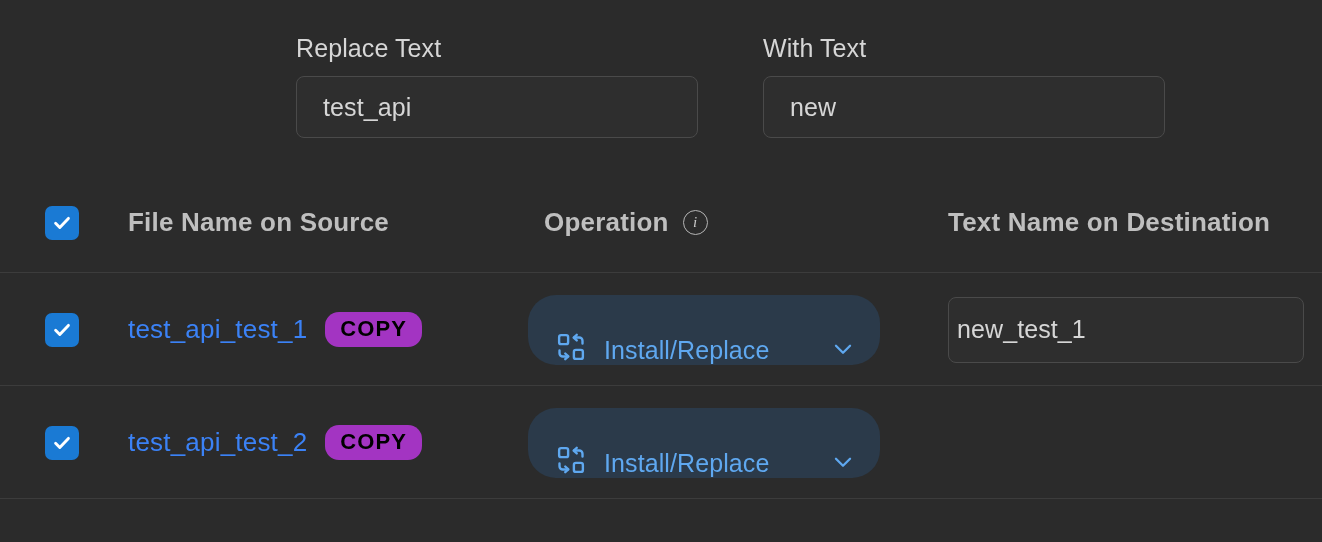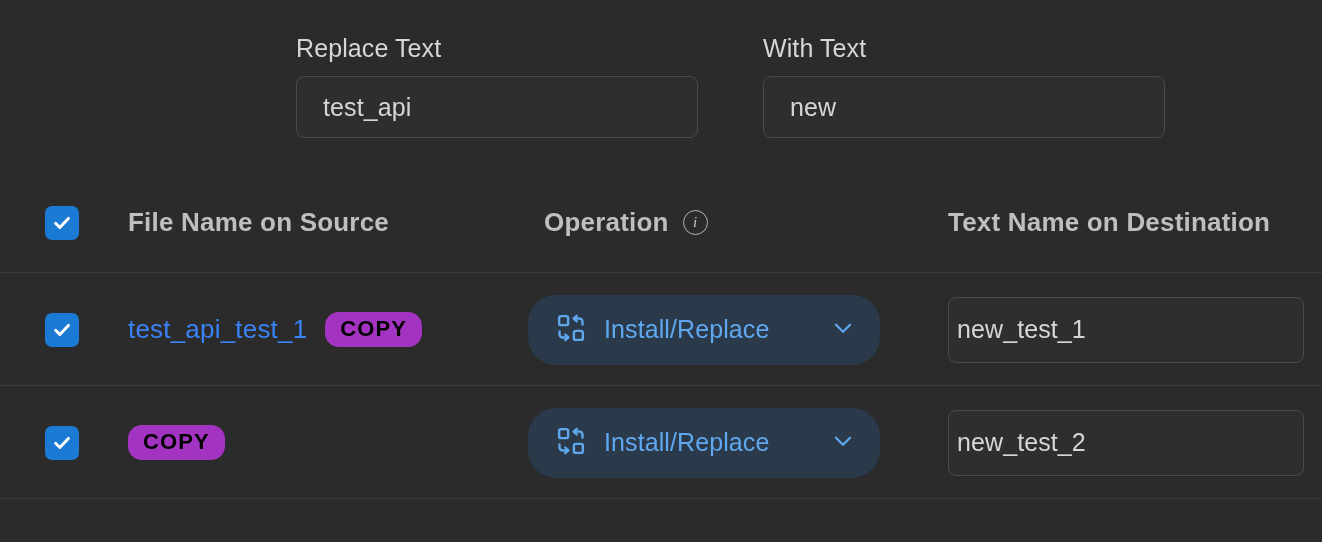--- a/index.html
+++ b/index.html
@@ -178,21 +178,21 @@
     padding-bottom: 1px;
   }
 
   .op-button {
     background: #2b3a4a;
     border: none;
     border-radius: 28px;
     height: 70px;
     width: 352px;
     display: flex;
-    align-items: center;
+    align-items: flex-end;
     gap: 18px;
     padding: 0 24px 0 28px;
     cursor: pointer;
     font-family: "Liberation Sans", sans-serif;
   }
 
   .op-button .op-label {
     font-size: 25px;
     color: #5fa8f0;
     letter-spacing: 0.1px;
@@ -327,20 +327,21 @@
 
     <div class="cell-check">
       <div class="checkbox">
         <svg width="20" height="20" viewBox="0 0 20 20">
           <path d="M3.6 10.3 L7.8 14.5 L16.4 5.4" stroke="#ffffff" stroke-width="2.9" fill="none" stroke-linecap="round" stroke-linejoin="round"></path>
         </svg>
       </div>
     </div>
 
     <div class="cell-source">
+      <span class="src-name">test_api_test_2</span>
       <span class="badge">COPY</span>
     </div>
 
     <div class="cell-op">
       <button class="op-button">
         <span class="op-icon">
           <svg width="30" height="30" viewBox="0 0 24 24" fill="none">
             <rect x="2.5" y="2.5" width="7.2" height="7.2" rx="1.6" stroke="#5fa8f0" stroke-width="1.9"></rect>
             <rect x="14.3" y="14.3" width="7.2" height="7.2" rx="1.6" stroke="#5fa8f0" stroke-width="1.9"></rect>
             <path d="M21.2 9.2 V7.0 a2.6 2.6 0 0 0 -2.6 -2.6 H14.6" stroke="#5fa8f0" stroke-width="1.9" stroke-linecap="round" stroke-linejoin="round"></path>
@@ -351,20 +352,17 @@
         </span>
         <span class="op-label">Install/Replace</span>
         <span class="chev">
           <svg width="26" height="26" viewBox="0 0 24 24" fill="none">
             <path d="M5.5 9 L12 15.5 L18.5 9" stroke="#5fa8f0" stroke-width="2.1" stroke-linecap="round" stroke-linejoin="round"></path>
           </svg>
         </span>
       </button>
     </div>
 
-    <div class="cell-dest">
-      <div class="dest-input">new_test_2</div>
-    </div>
 
     <div class="hline" style="bottom:0"></div>
   </div>
 
 </div>
 
 </body></html>

